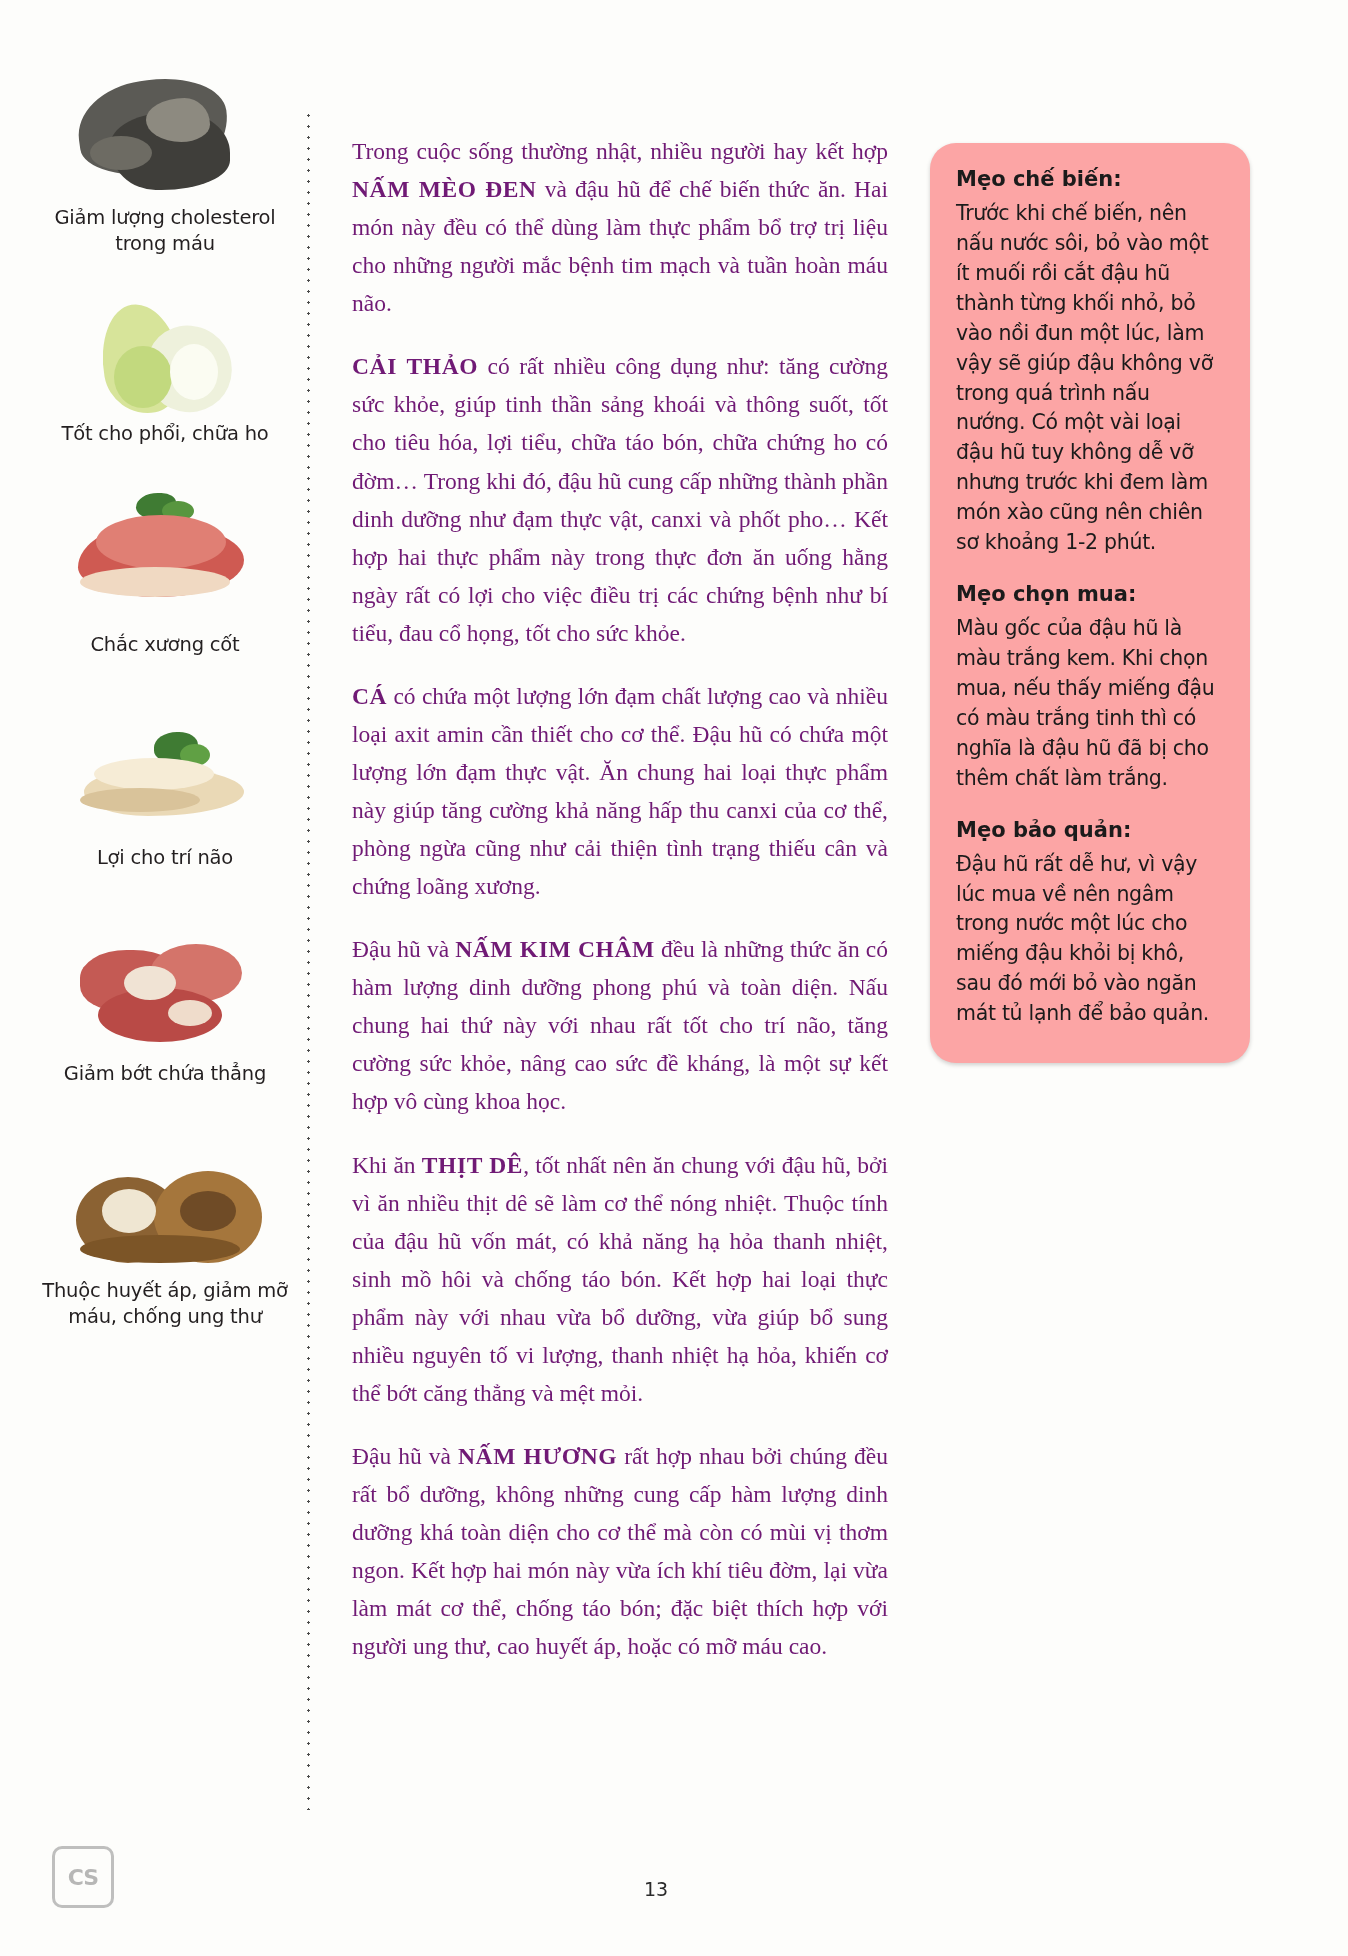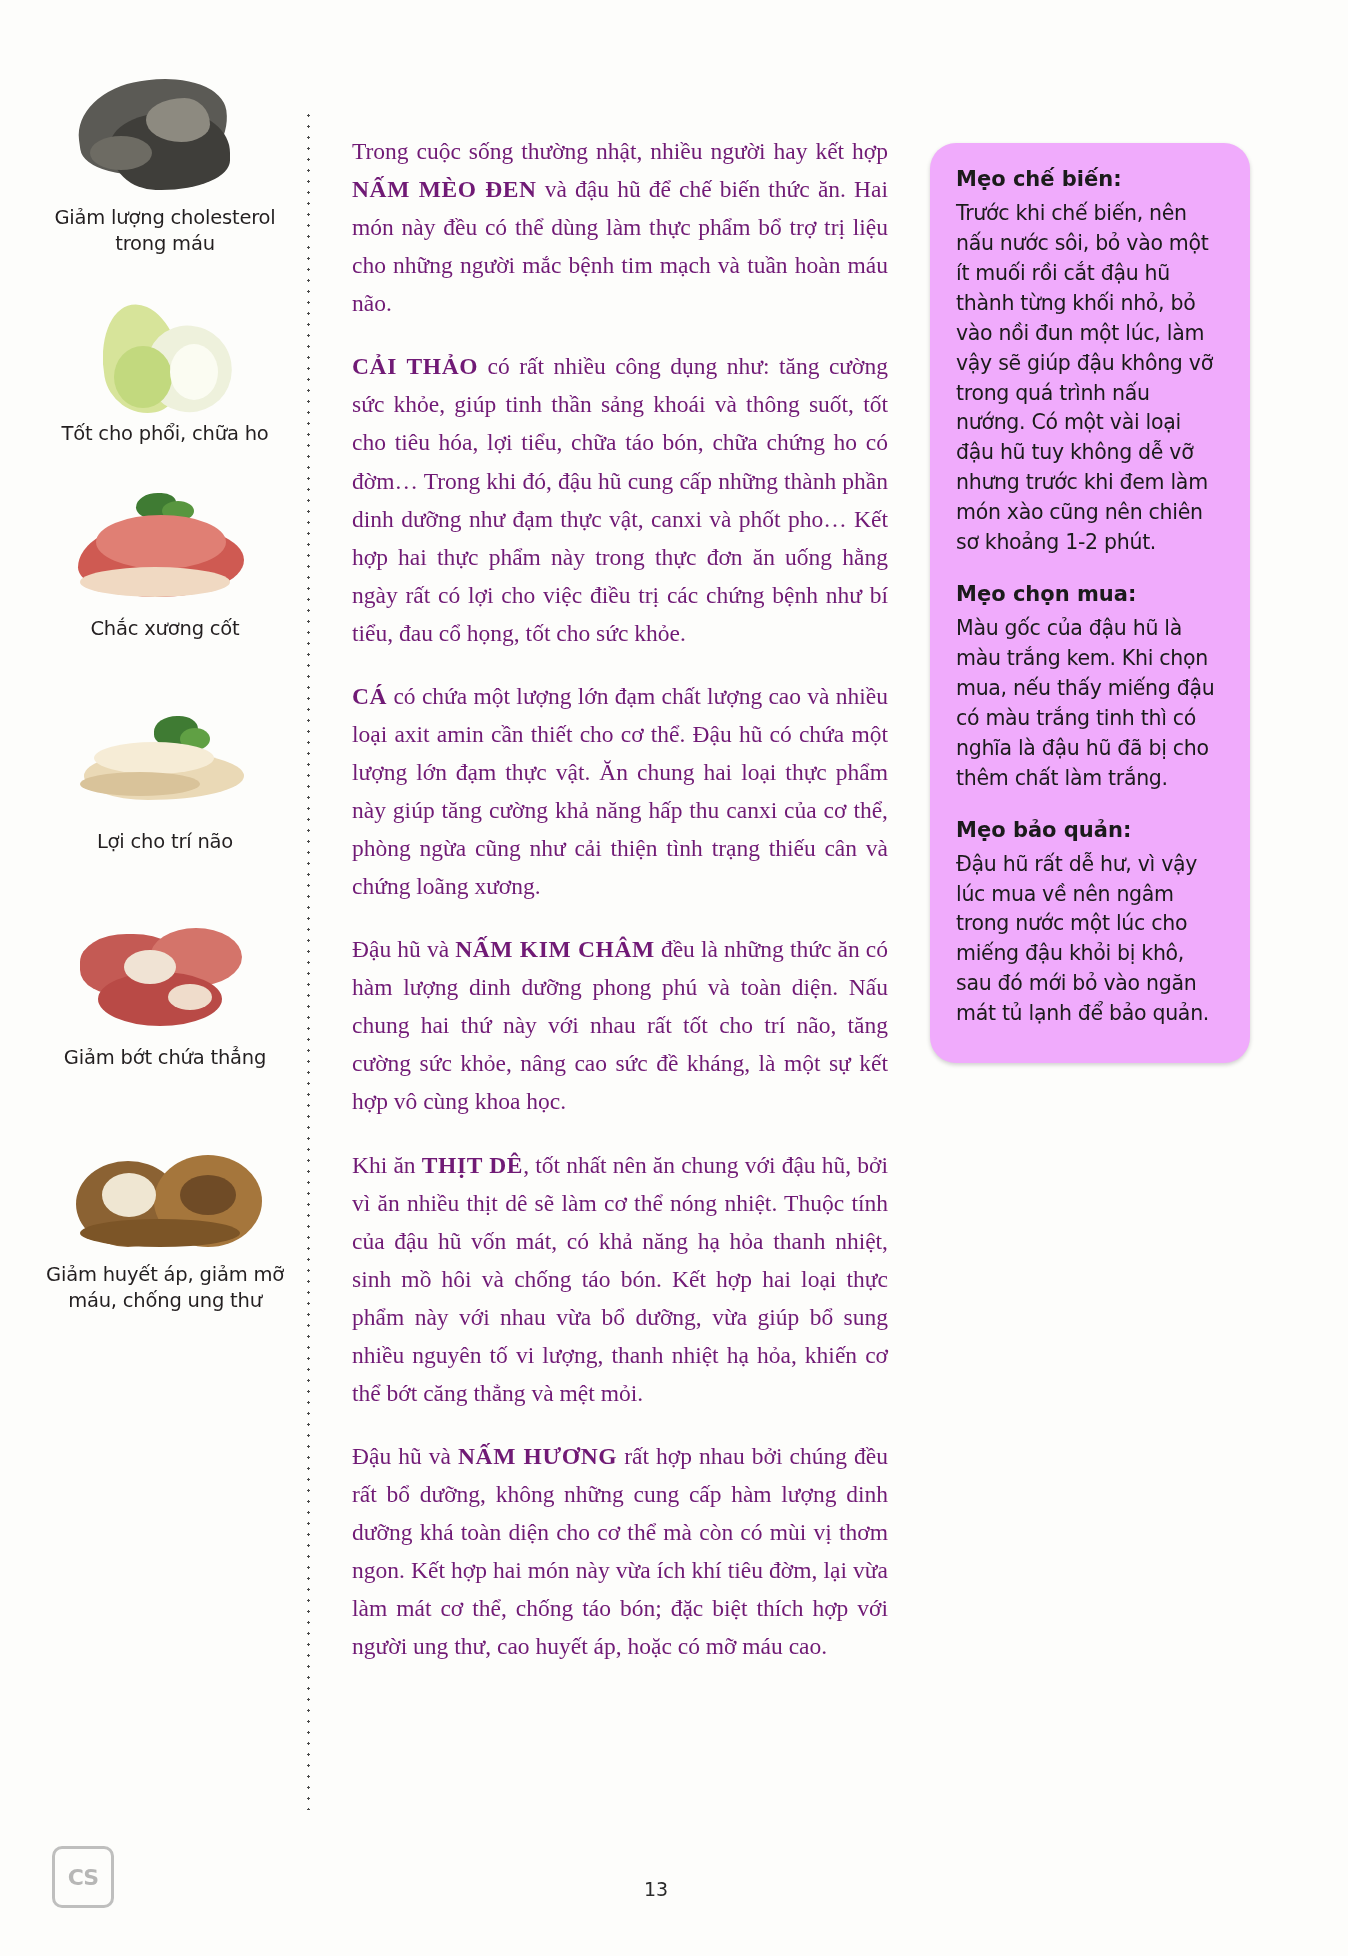--- a/index.html
+++ b/index.html
@@ -80,21 +80,21 @@
     font-weight: bold;
     letter-spacing: 0.6px;
   }
 
   
   .tips-box {
     position: absolute;
     left: 930px;
     top: 143px;
     width: 320px;
-    background: #f0abfc;
+    background: #fca5a5;
     border-radius: 26px;
     padding: 24px 26px 34px 26px;
     box-sizing: border-box;
     box-shadow: 0 2px 4px rgba(0,0,0,0.18);
   }
   .tips-box h3 {
     font-family: "DejaVu Sans", sans-serif;
     font-size: 21px;
     font-weight: bold;
     margin: 0 0 8px 0;
@@ -221,21 +221,21 @@
     </div>
 
     <div class="food-item" style="margin-bottom:52px;">
       <div class="food-img f3">
         <span class="blob leaf1"></span>
           <span class="blob leaf2"></span>
         <span class="blob b1"></span>
           <span class="blob b2"></span>
           <span class="blob b3"></span>
       </div>
-      <div class="food-caption" style="white-space:pre-line;">Chắc xương cốt</div>
+      <div class="food-caption" style="white-space:pre-line;margin-top:16px;">Chắc xương cốt</div>
     </div>
 
     <div class="food-item" style="margin-bottom:54px;">
       <div class="food-img f4">
         <span class="blob leaf1"></span>
           <span class="blob leaf2"></span>
         <span class="blob b1"></span>
           <span class="blob b2"></span>
           <span class="blob b3"></span>
       </div>
@@ -254,21 +254,21 @@
     </div>
 
     <div class="food-item">
       <div class="food-img f6">
         <span class="blob b1"></span>
           <span class="blob b2"></span>
           <span class="blob b5"></span>
           <span class="blob b3"></span>
           <span class="blob b4"></span>
       </div>
-      <div class="food-caption" style="white-space:pre-line;">Giảm huyết áp, giảm mỡ
+      <div class="food-caption" style="white-space:pre-line;">Thuộc huyết áp, giảm mỡ
 máu, chống ung thư</div>
     </div>
 
   </div>
 
   <div class="dot-sep"></div>
 
   <div class="mid-col">
 
     <p class="para">

